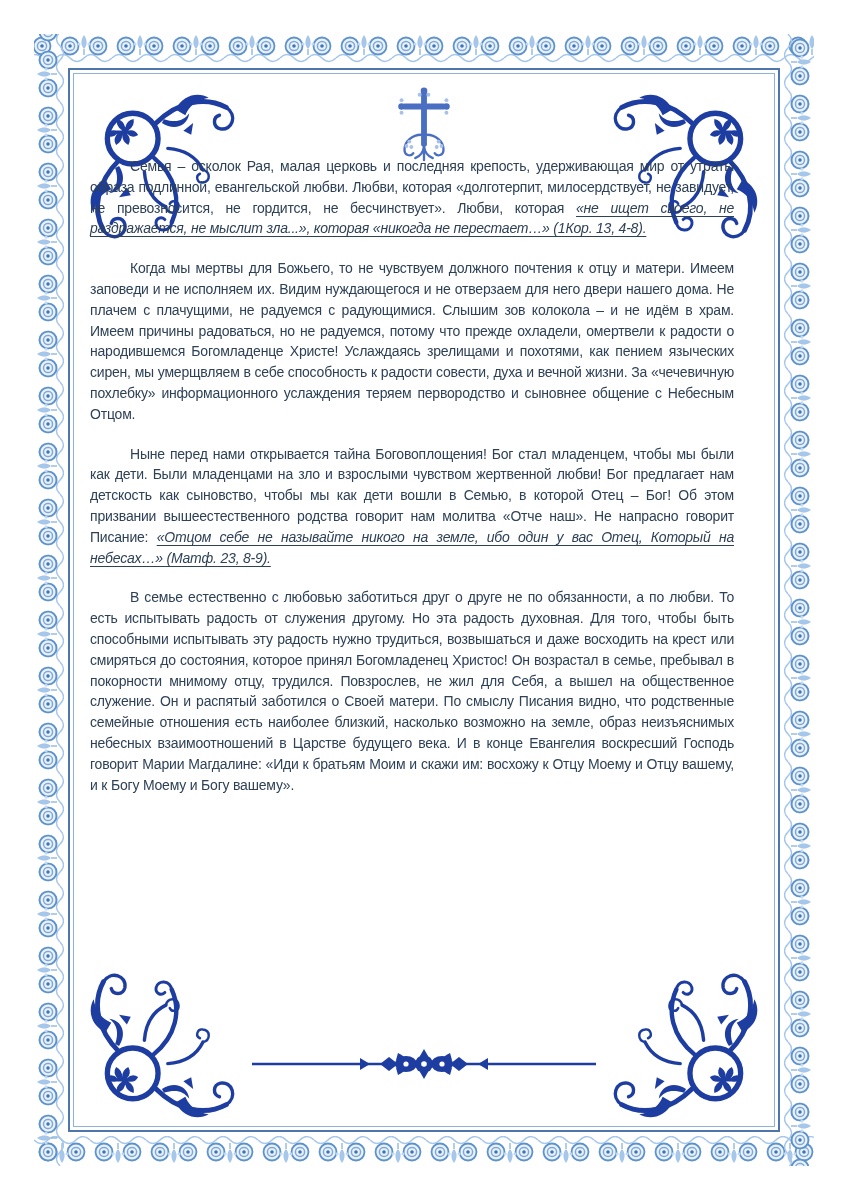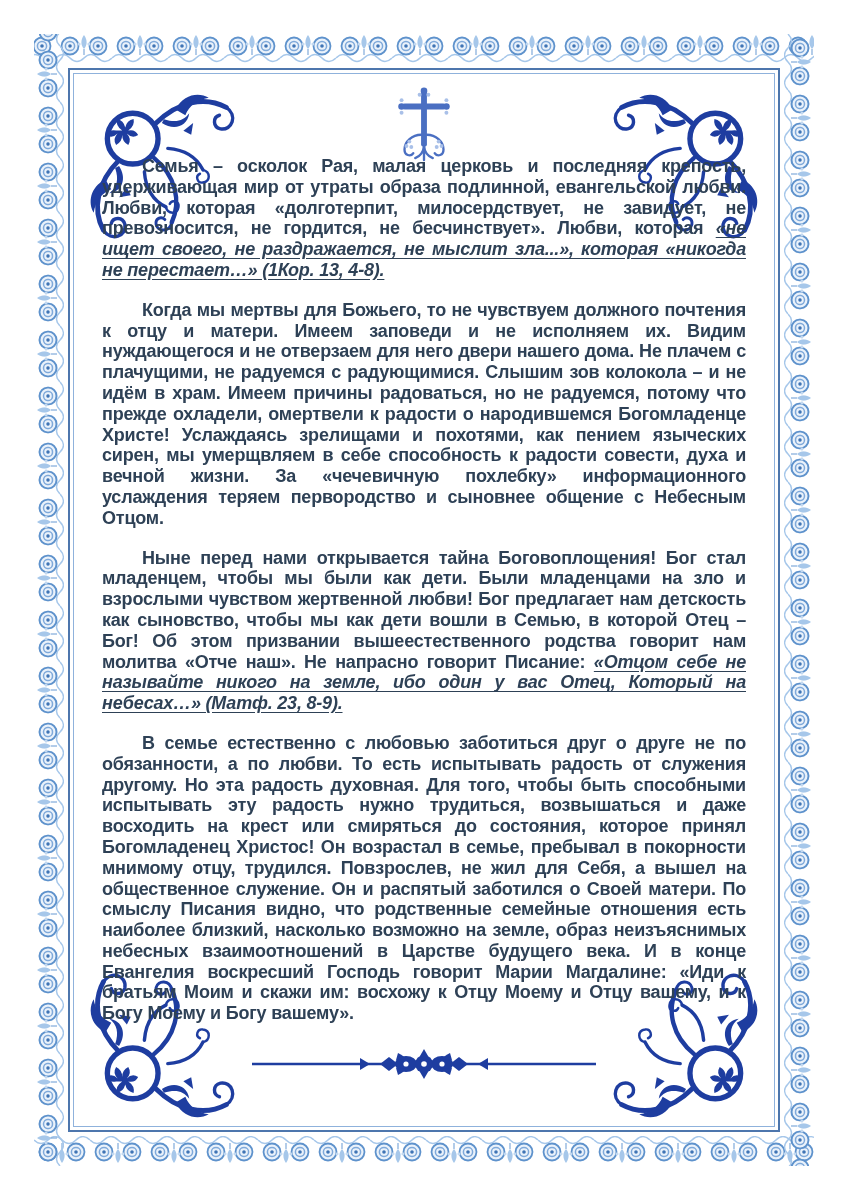--- a/index.html
+++ b/index.html
@@ -48,23 +48,23 @@
   .nvf{fill:var(--navy);stroke:none;}
 
   
   .cross{position:absolute;left:392px;top:86px;width:64px;height:78px;}
   .cr-stroke{fill:none;stroke:var(--cross);stroke-linecap:round;}
   .cr-fill{fill:var(--cross);}
   .cr-light{fill:var(--cross-light);}
 
   
   .textblock{
-    position:absolute;left:102px;top:156px;width:644px;
+    position:absolute;left:90px;top:156px;width:644px;
     color:var(--text);
-    font-size:18px;line-height:20.8px;font-weight:700;
+    font-size:14px;line-height:20.8px;font-weight:400;
     letter-spacing:-0.2px;
     text-align:justify;
   }
   .para{margin:0 0 19px 0;text-indent:40px;}
   .para:last-child{margin-bottom:17px;}
   .seg-quote{font-style:italic;text-decoration:underline;text-underline-offset:3px;}
 
   
   .divider{position:absolute;left:252px;top:1046px;width:344px;height:36px;}
   .div-line{stroke:var(--navy);stroke-width:2.4;}

